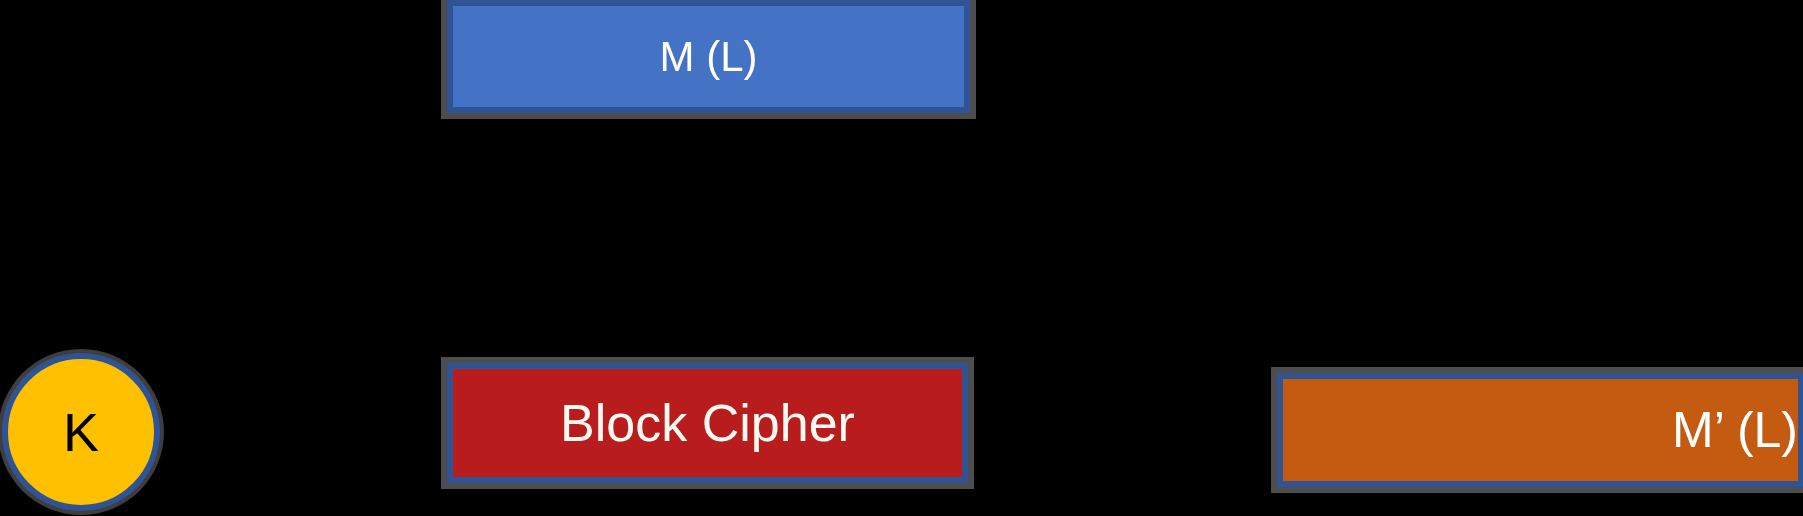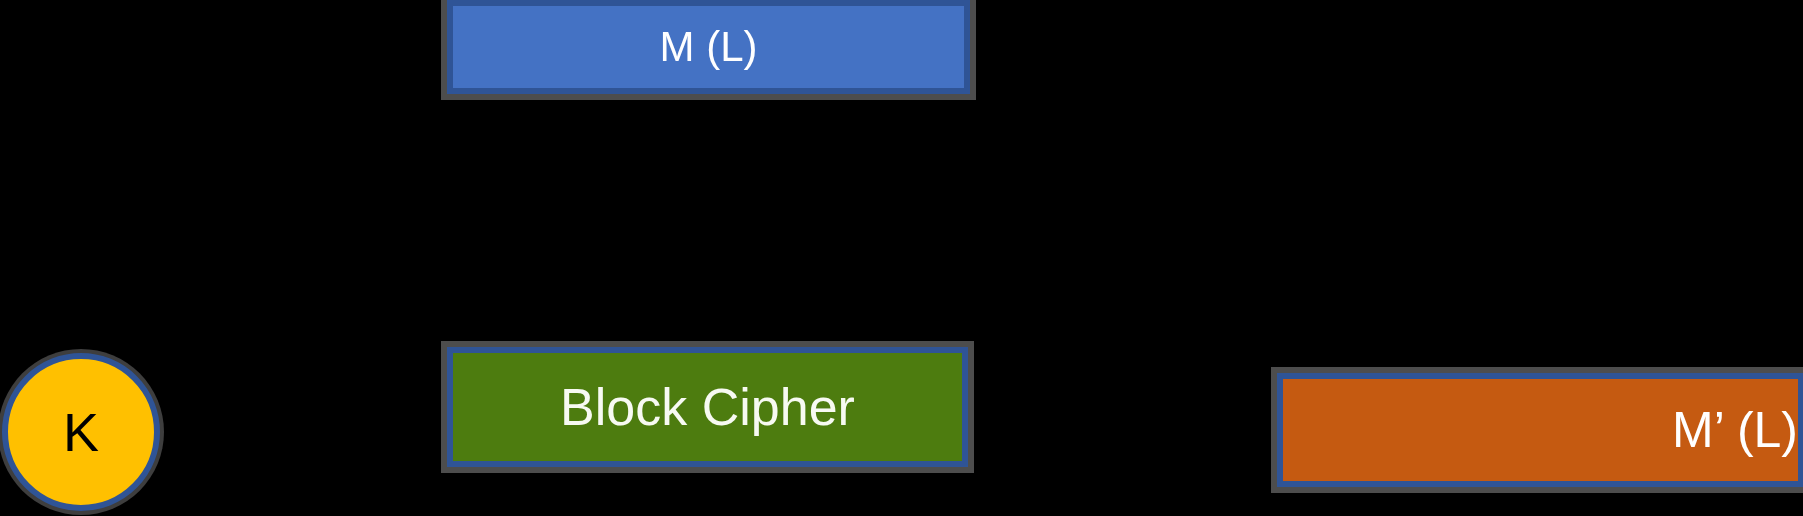--- a/index.html
+++ b/index.html
@@ -25,31 +25,31 @@
     outline: 6px solid #4d4d4d;
   }
   .node .label {
     white-space: nowrap;
     line-height: 1;
   }
   .rect-plaintext {
     left: 447px;
     top: 0px;
     width: 523px;
-    height: 94px;
+    height: 113px;
     background: #4472c4;
     color: #ffffff;
     font-size: 42px;
   }
   .rect-blockcipher {
     left: 447px;
-    top: 347px;
+    top: 363px;
     width: 521px;
     height: 120px;
-    background: #4d7c0f;
+    background: #b91c1c;
     color: #f7faf2;
     font-size: 52px;
   }
   .rect-output {
     left: 1277px;
     top: 373px;
     width: 527px;
     height: 114px;
     background: #c55a11;
     color: #ffffff;

